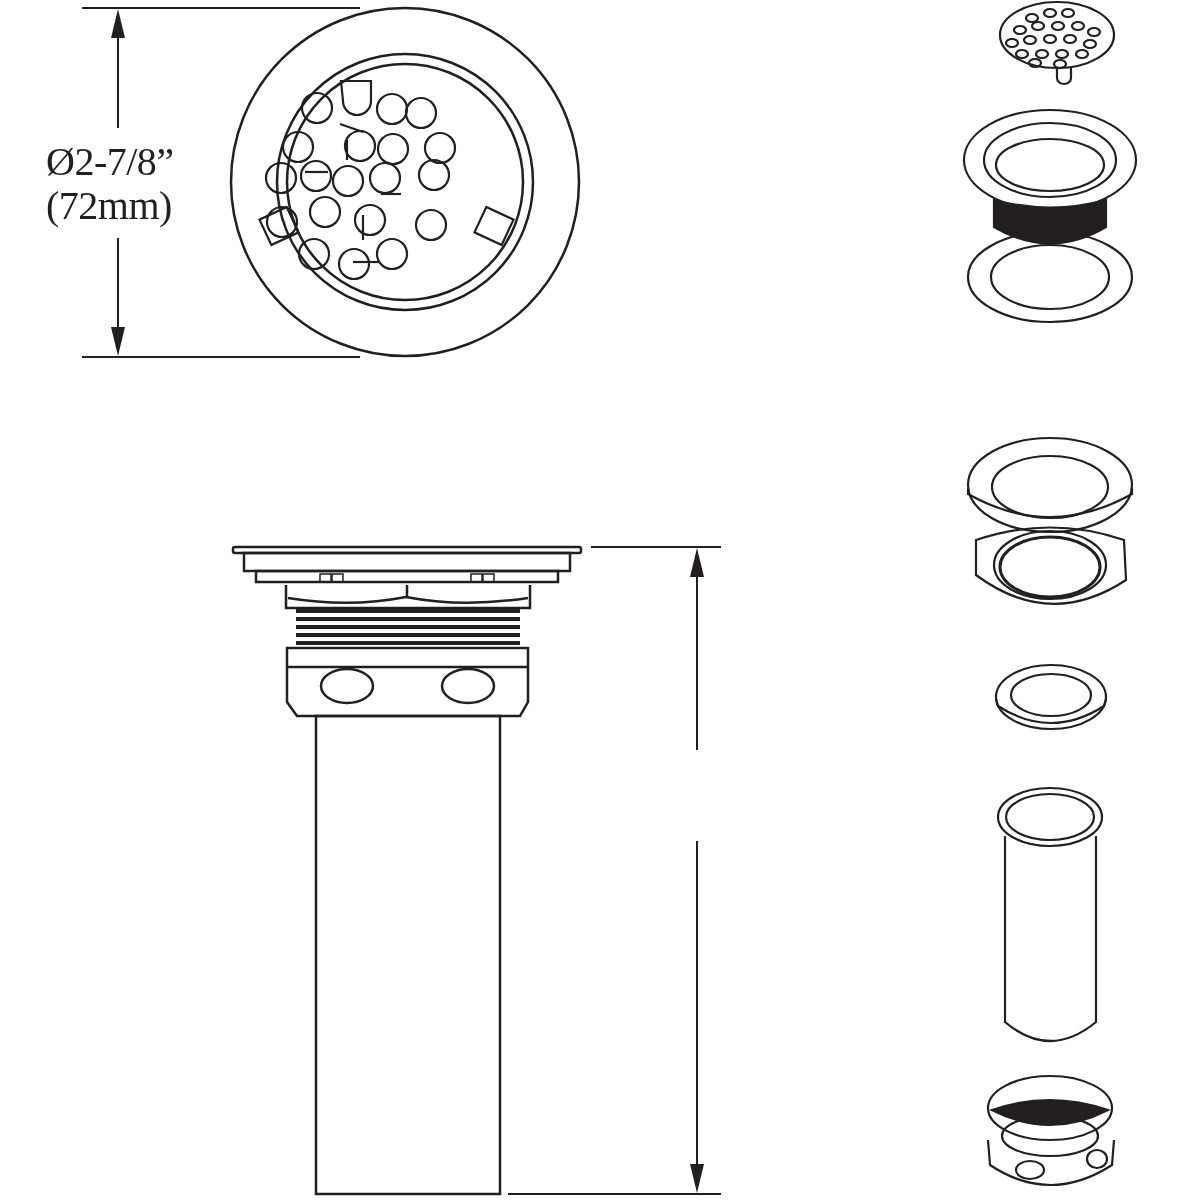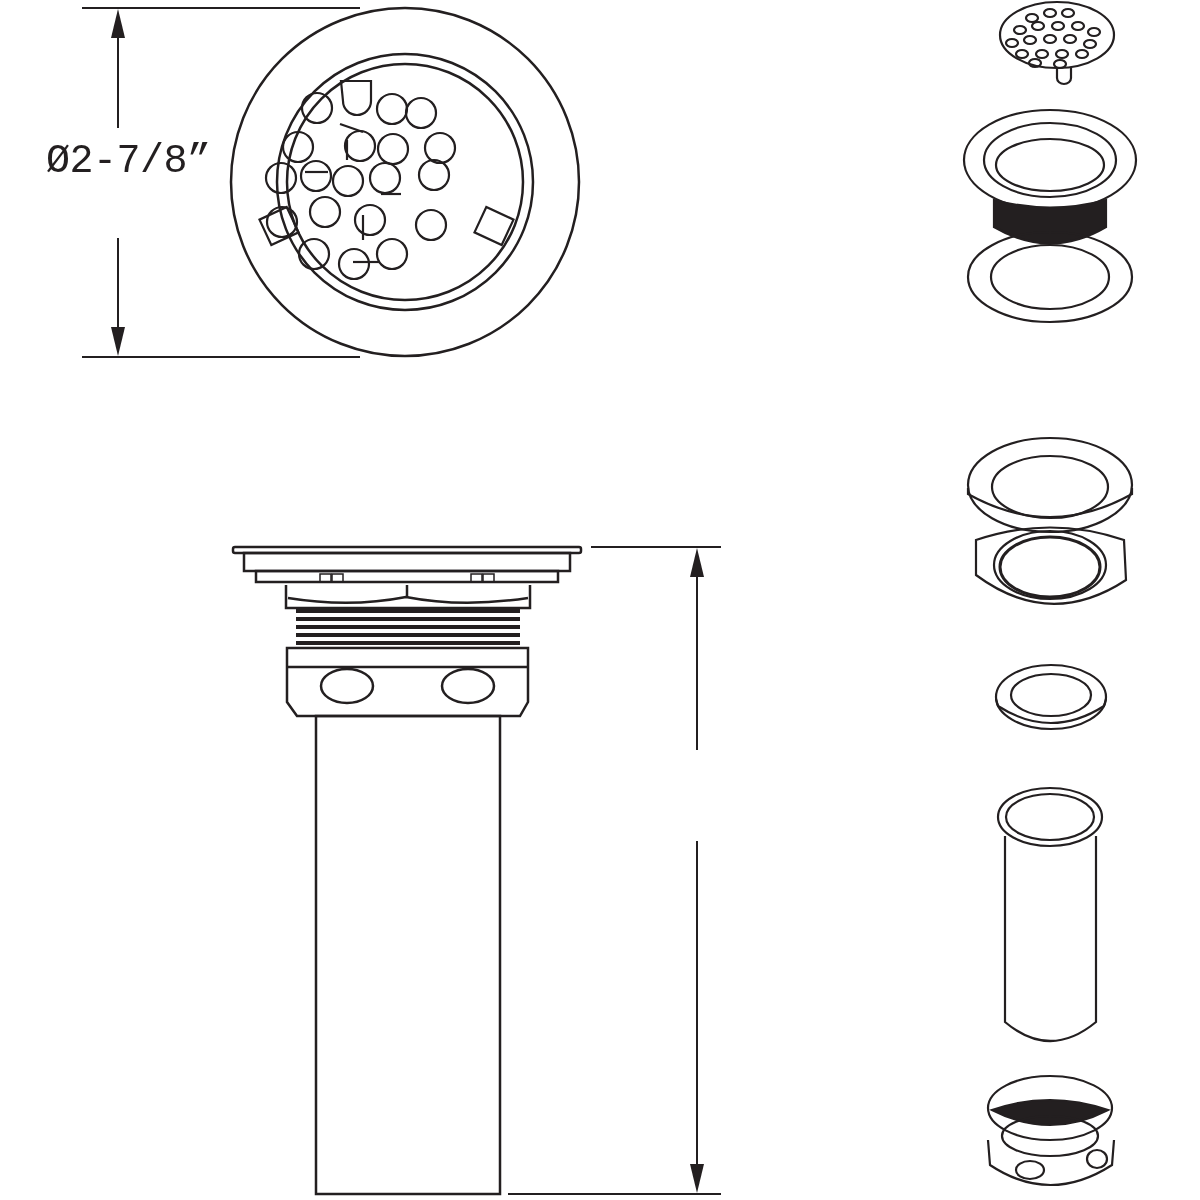--- a/index.html
+++ b/index.html
@@ -1,18 +1,18 @@
 <!DOCTYPE html>
 <html><head>
 <meta charset="utf-8">
 <style>
   html, body { margin:0; padding:0; background:#ffffff; }
   body { width:1200px; height:1200px; position:relative; overflow:hidden; font-family:"Liberation Sans", sans-serif; }
   svg { position:absolute; left:0; top:0; }
-  .dim-label { position:absolute; font-family:Liberation Mono, monospace; color:#231f20; font-size:40px; line-height:44px; text-align:left; white-space:nowrap; letter-spacing:-0.5px; }
+  .dim-label { position:absolute; font-family:Liberation Serif, serif; color:#231f20; font-size:40px; line-height:44px; text-align:left; white-space:nowrap; letter-spacing:-0.5px; }
   .dim-label span { display:block; }
 </style>
 </head>
 <body>
 
 <svg width="1200" height="1200" viewBox="0 0 1200 1200" fill="none" stroke="#231f20" stroke-width="2.5">
 
   <g>
 
     <line x1="82" y1="8" x2="360" y2="8" stroke-width="2"></line>
@@ -166,16 +166,17 @@
       <ellipse cx="1050" cy="1136" rx="48" ry="20"></ellipse>
       <path d="M 988 1140 L 990 1165 Q 1050 1205 1112 1165 L 1114 1140"></path>
       <ellipse cx="1030" cy="1170" rx="14" ry="9"></ellipse>
       <ellipse cx="1097" cy="1159" rx="10" ry="9"></ellipse>
     </g>
   </g>
 </svg>
 
 <div class="dim-label" style="left:46px; top:140px; width:150px;">
   <span>Ø2-7/8”</span>
+  <span>(72mm)</span>
 </div>
 
 <div class="dim-label" style="left:616px; top:752px; width:166px;">
 </div>
 
 </body></html>

